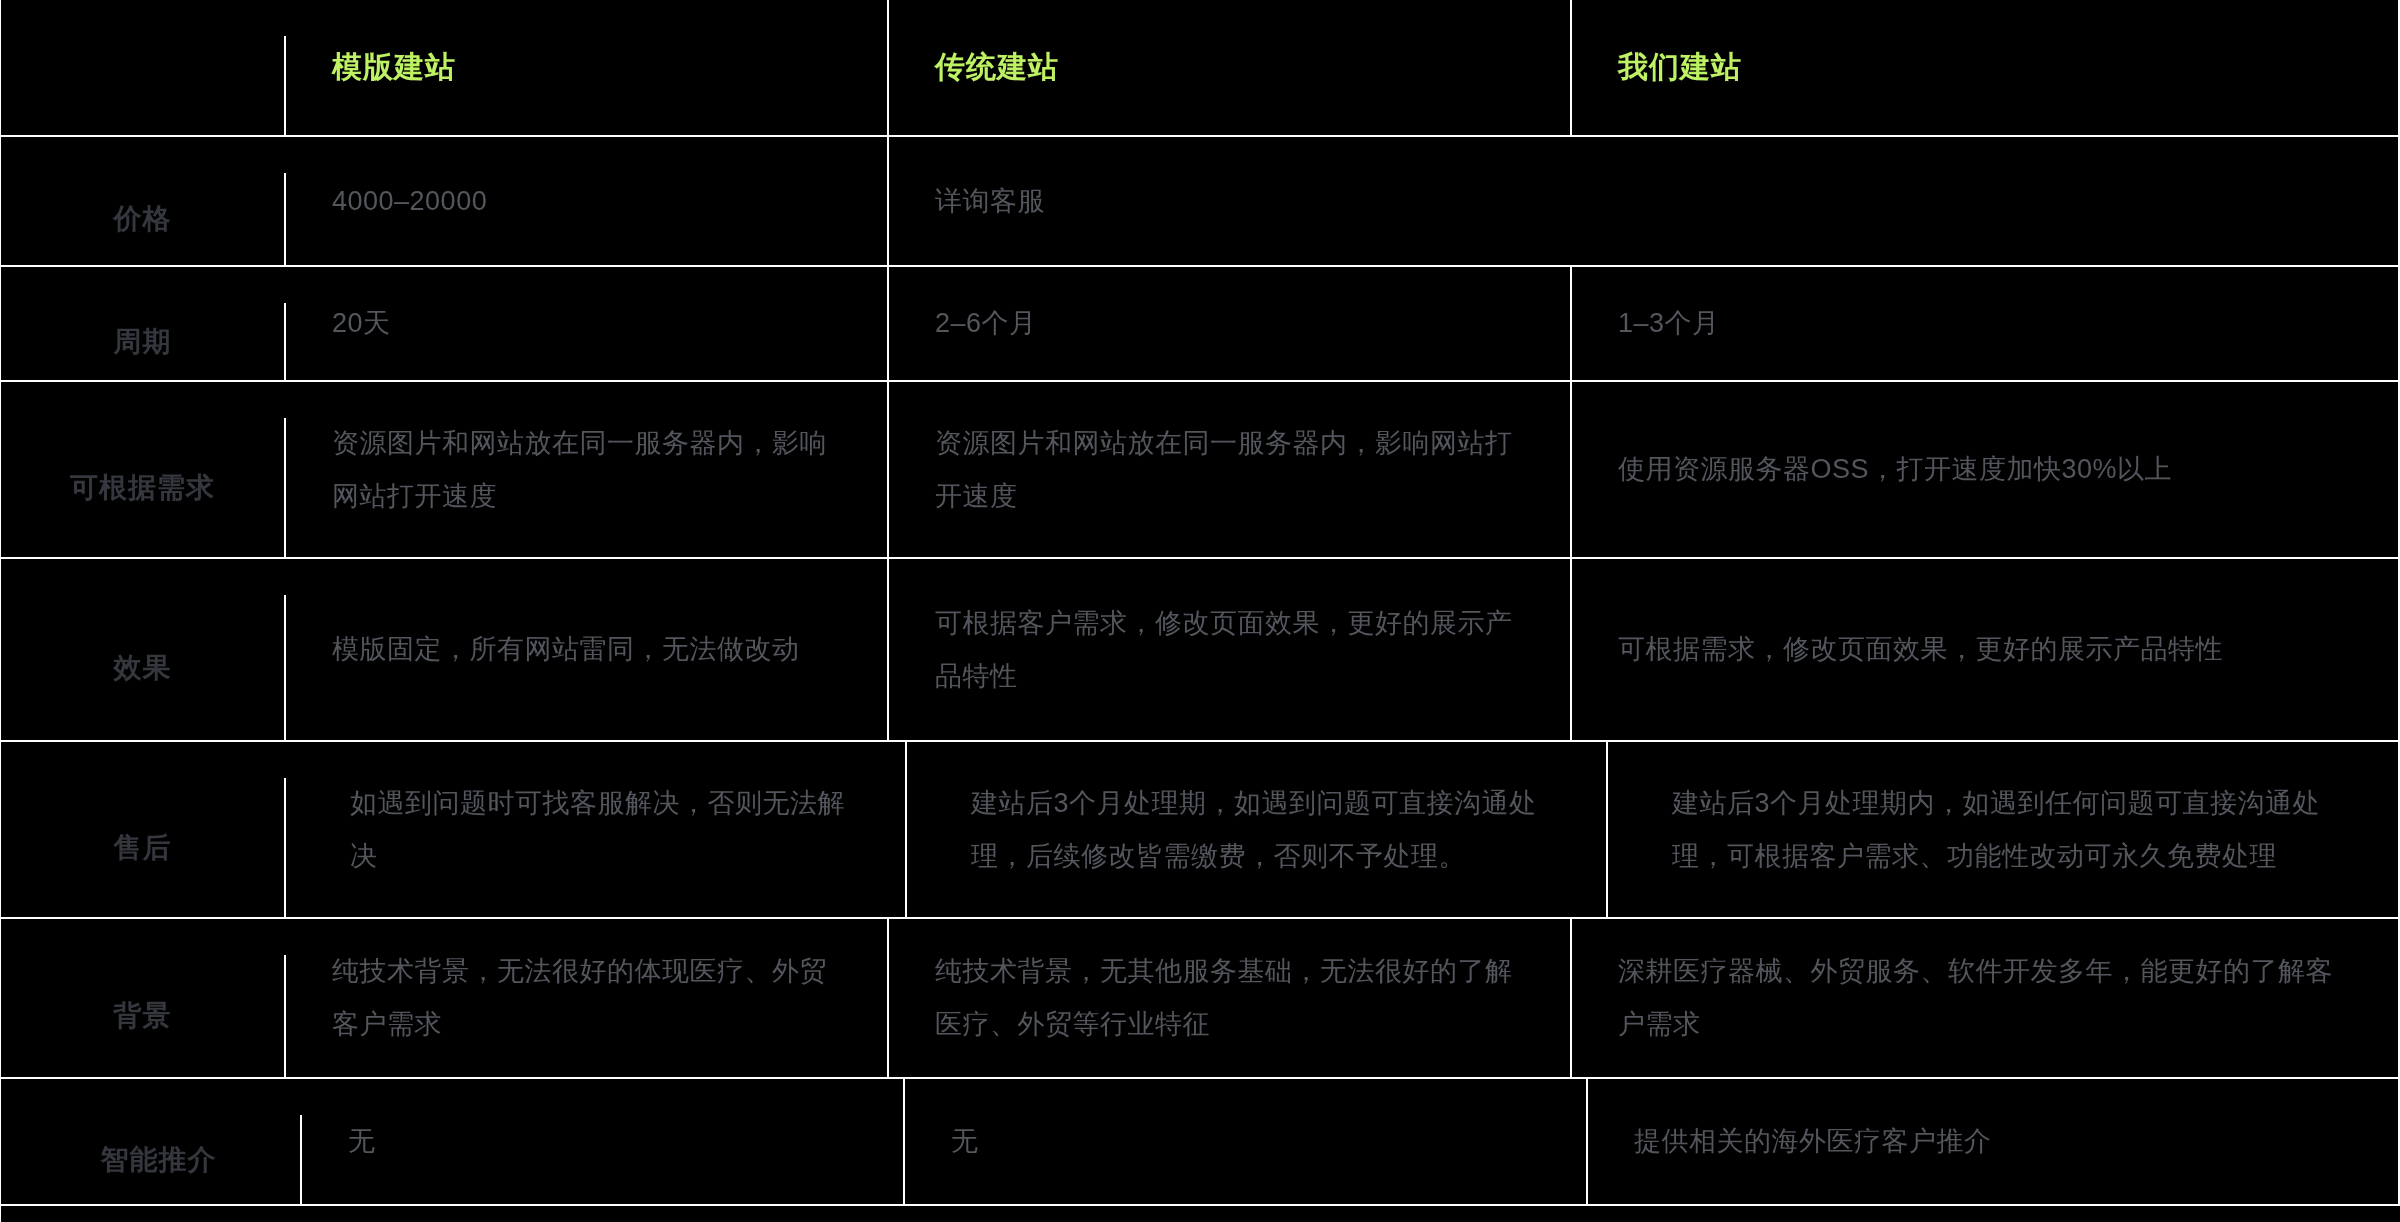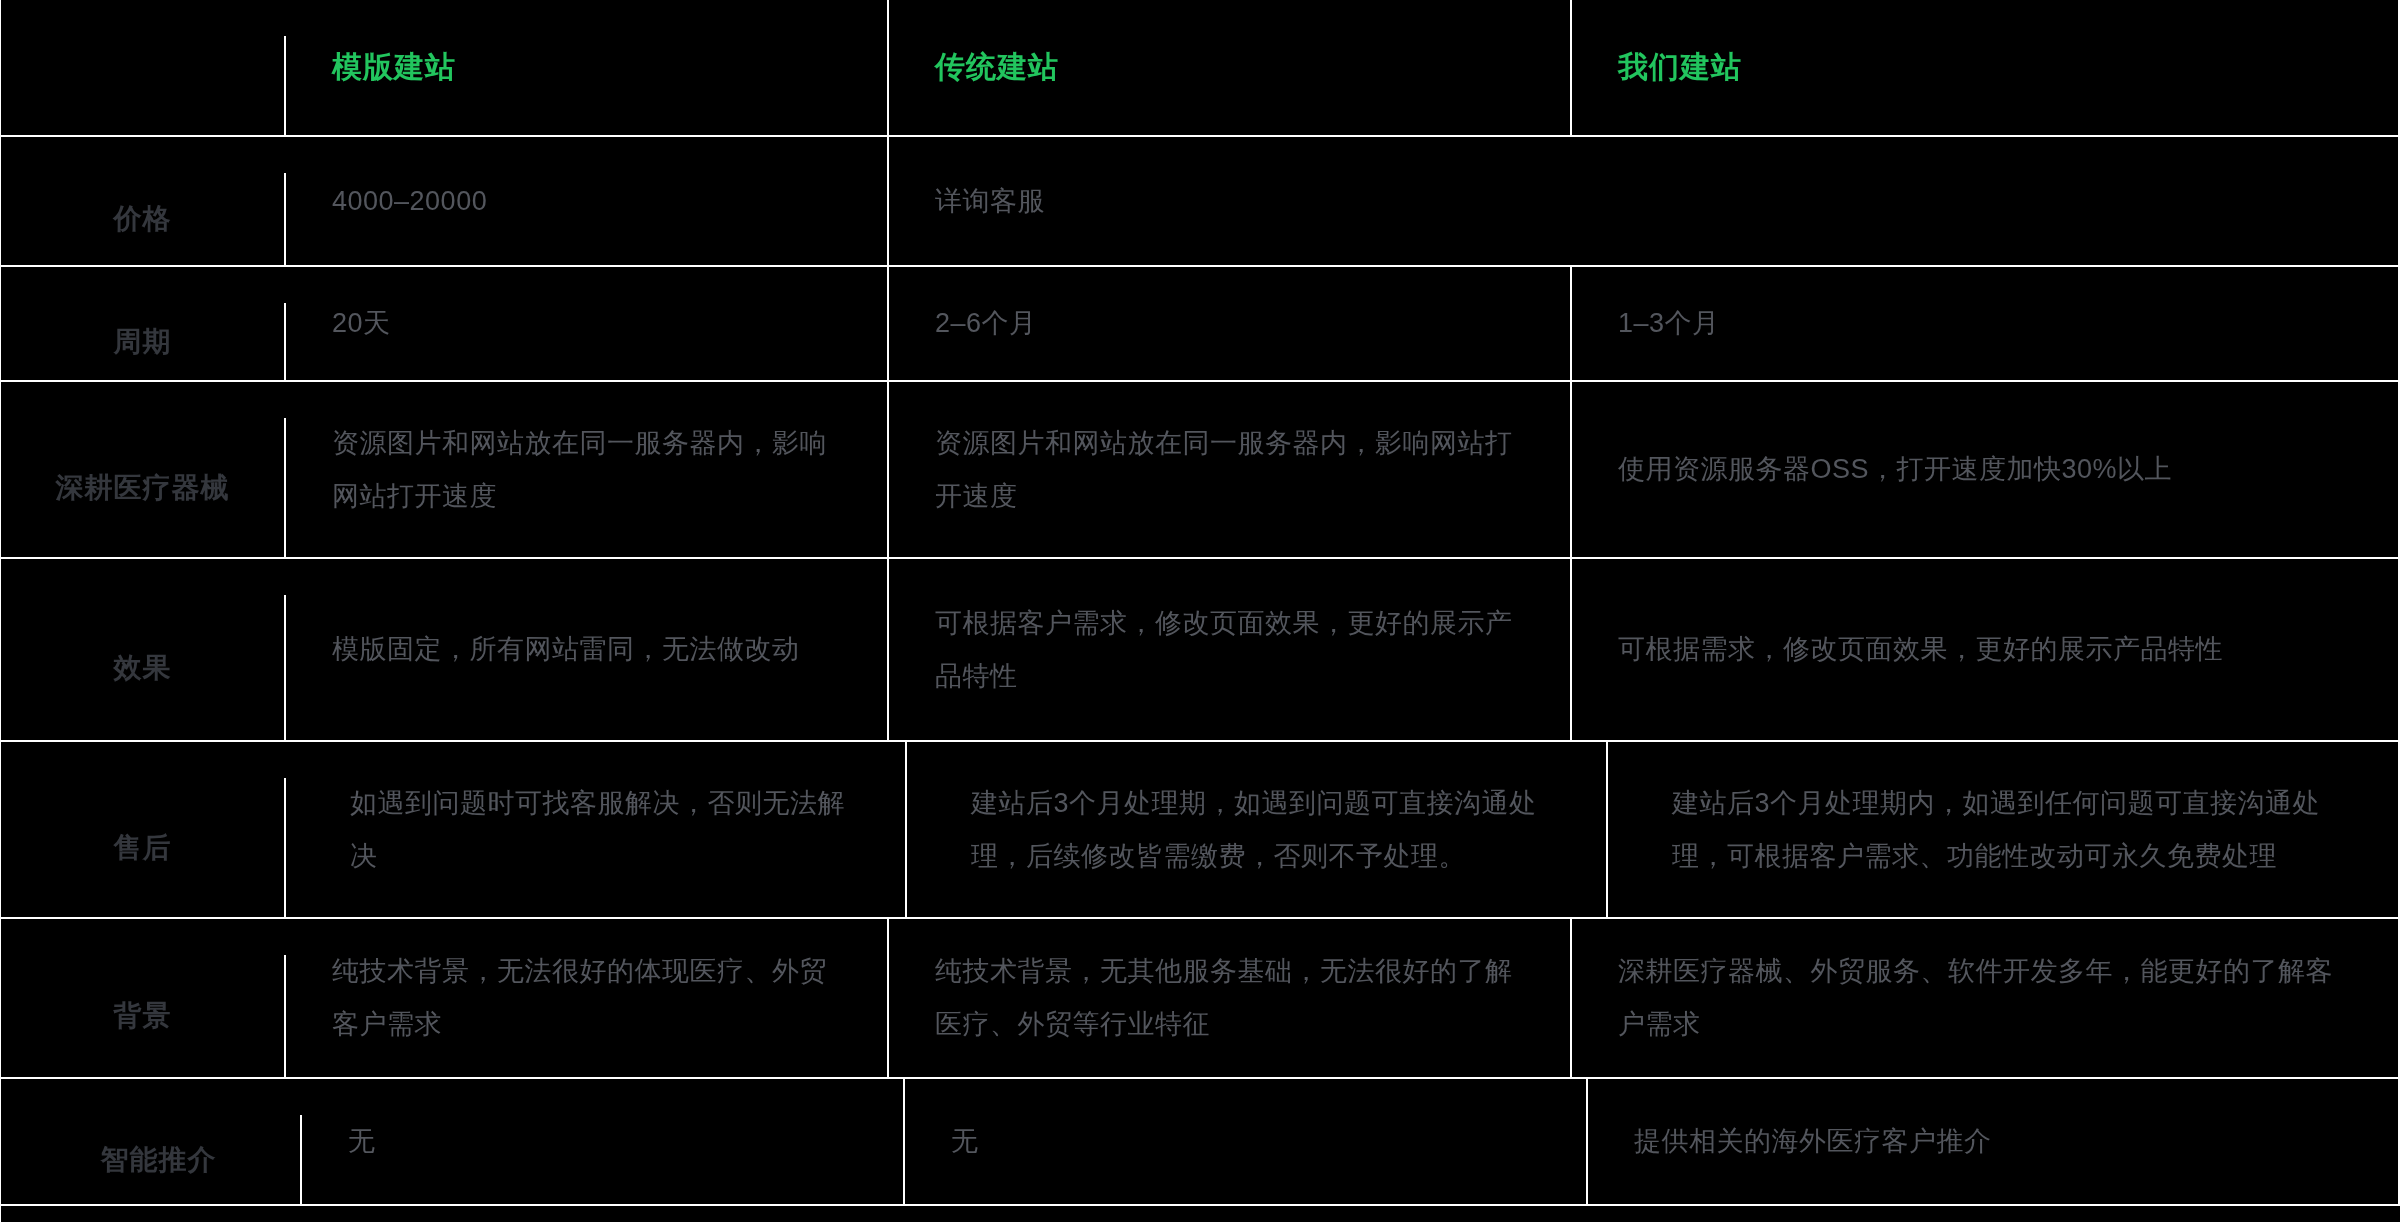--- a/index.html
+++ b/index.html
@@ -45,21 +45,21 @@
   .r-1 { height: 115px; }
   .r-2 { height: 177px; }
   .r-3 { height: 183px; }
   .r-4 { height: 177px; gap: 18px; }
   .r-5 { height: 160px; }
   .r-6 { height: 127px; padding-left: 16px; }
 
   .header-text {
     font-size: 30px;
     font-weight: bold;
-    color: #22c55e;
+    color: #bef264;
     letter-spacing: 1px;
   }
   .row-label {
     font-size: 28px;
     font-weight: bold;
     color: #34373d;
     letter-spacing: 1px;
     text-align: center;
   }
   .cell-text {
@@ -110,21 +110,21 @@
     <div class="cell col-2">
       <span class="cell-text">2–6个月</span>
     </div>
     <div class="cell col-3">
       <span class="cell-text">1–3个月</span>
     </div>
   </div>
 
   <div class="row r-2">
     <div class="cell label-col">
-      <span class="row-label">深耕医疗器械</span>
+      <span class="row-label">可根据需求</span>
     </div>
     <div class="cell col-1">
       <span class="cell-text">资源图片和网站放在同一服务器内，影响网站打开速度</span>
     </div>
     <div class="cell col-2">
       <span class="cell-text">资源图片和网站放在同一服务器内，影响网站打开速度</span>
     </div>
     <div class="cell col-3">
       <span class="cell-text">使用资源服务器OSS，打开速度加快30%以上</span>
     </div>

